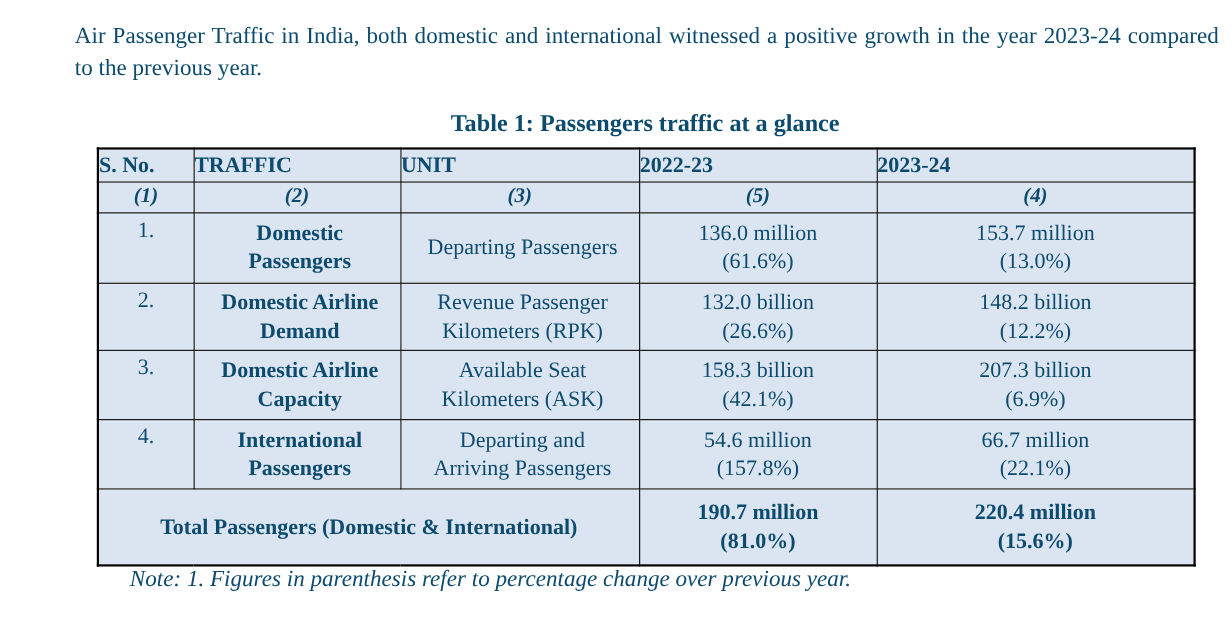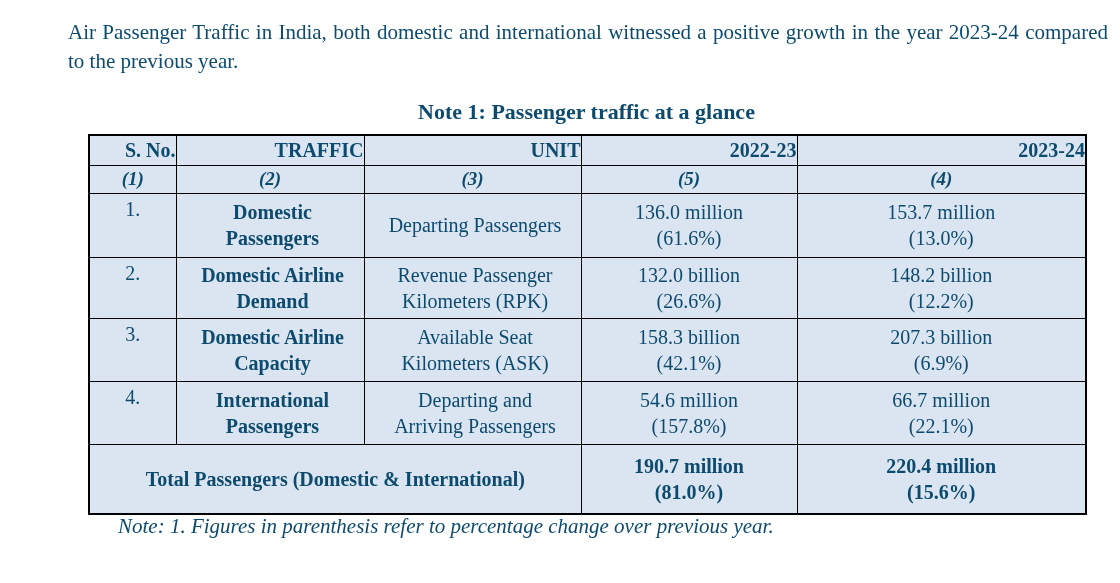--- a/index.html
+++ b/index.html
@@ -45,21 +45,21 @@
   table.traffic-table td, table.traffic-table th {
     border: 1px solid #000000;
     background: #dbe5f1;
     white-space: pre-line;
     line-height: 26px;
     overflow: hidden;
   }
   tr.header-row { height: 30px; }
   tr.header-row th {
     font-weight: bold;
-    text-align: right;
+    text-align: left;
     vertical-align: middle;
     line-height: 24px;
   }
   tr.colnum-row { height: 28px; }
   tr.colnum-row td {
     font-weight: bold;
     font-style: italic;
     text-align: center;
     vertical-align: middle;
     font-size: 19px;
@@ -108,21 +108,21 @@
     line-height: 27px;
   }
 </style>
 </head>
 <body>
 
 <div class="page">
 
   <p class="intro">Air Passenger Traffic in India, both domestic and international witnessed a positive growth in the year 2023-24 compared to the previous year.</p>
 
-  <h2 class="table-title">Note 1: Passenger traffic at a glance</h2>
+  <h2 class="table-title">Table 1: Passengers traffic at a glance</h2>
 
   <table class="traffic-table">
     <colgroup>
       <col style="width:87px">
       <col style="width:188px">
       <col style="width:217px">
       <col style="width:216px">
       <col style="width:289px">
     </colgroup>
     <thead>

